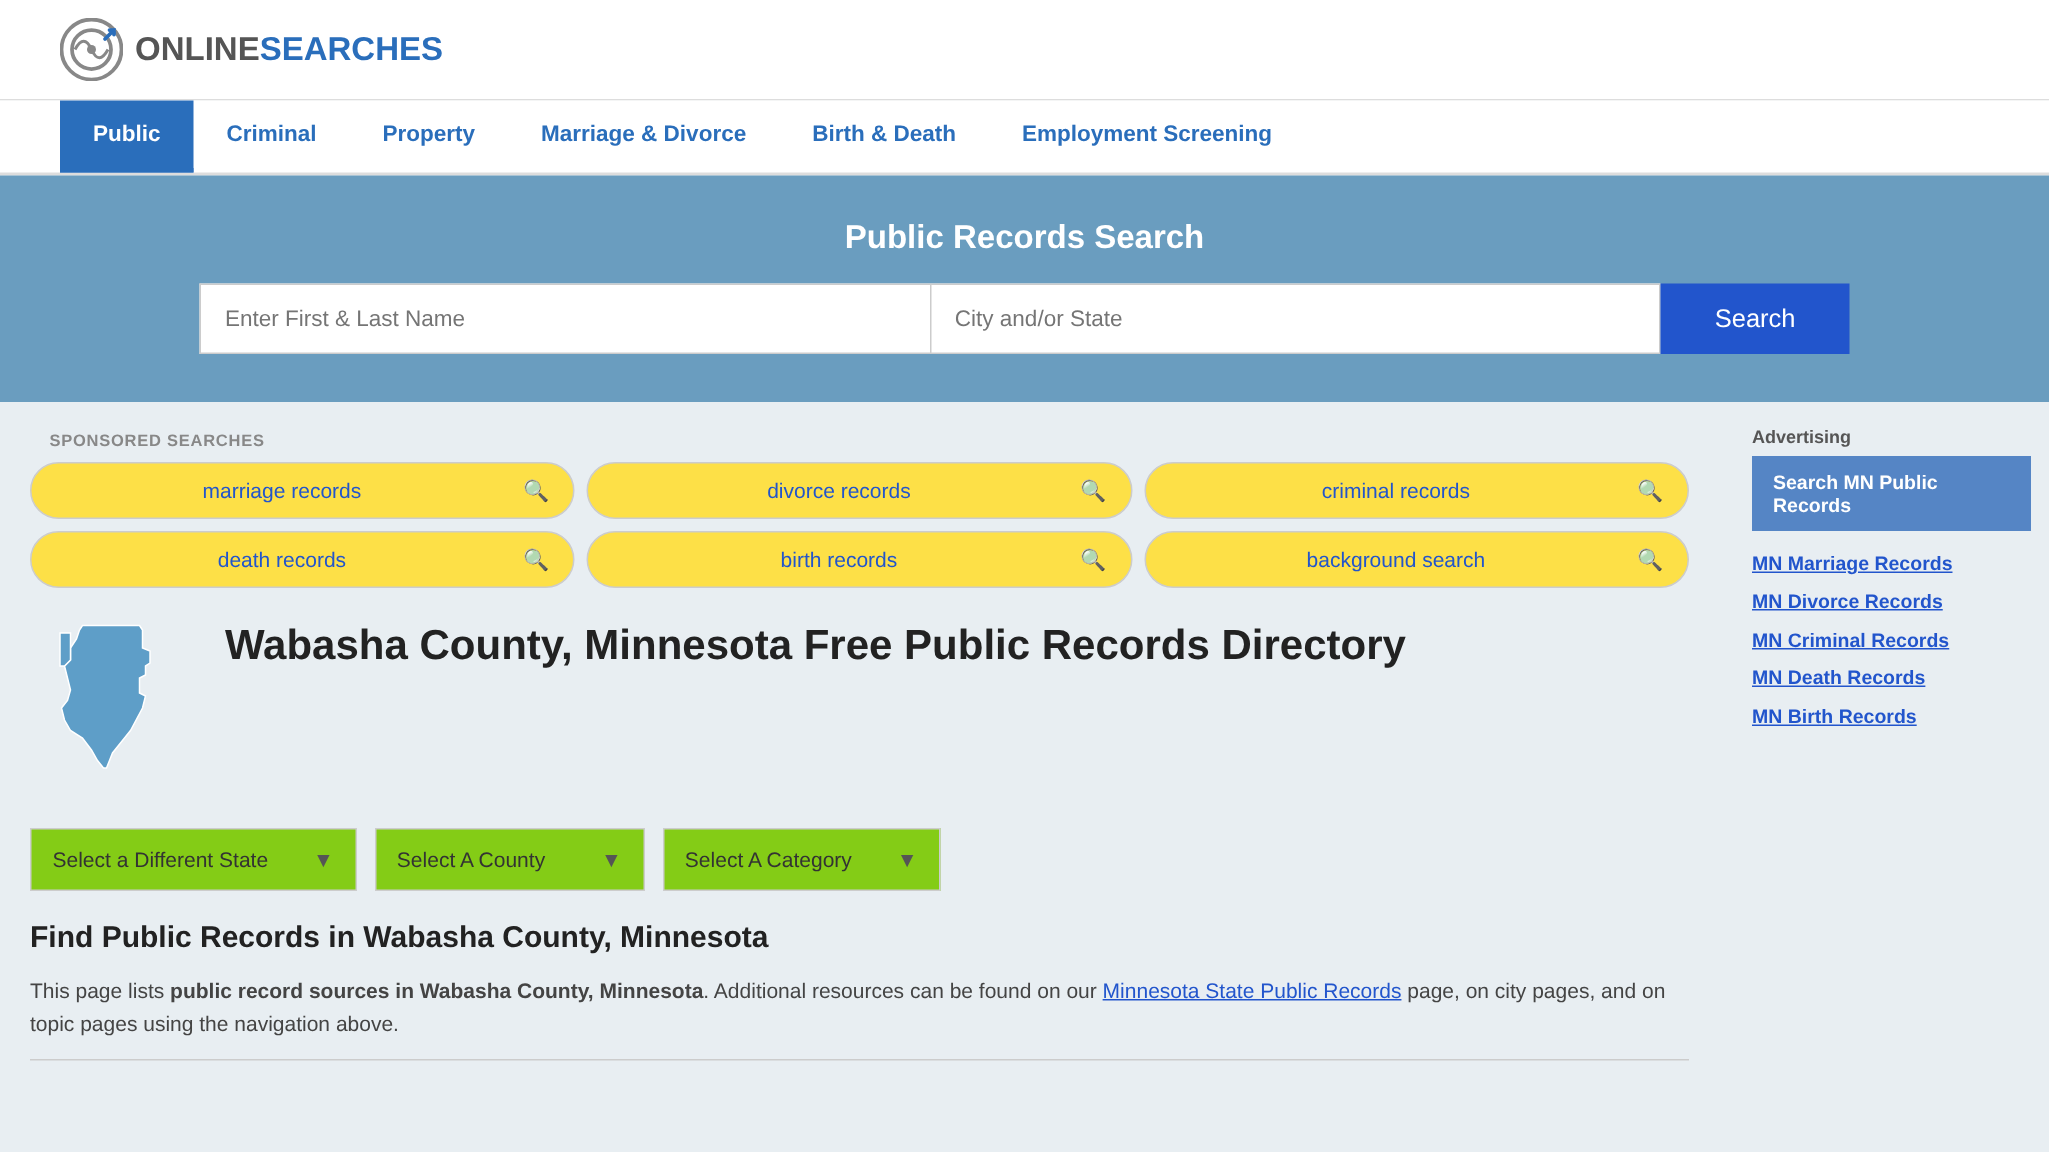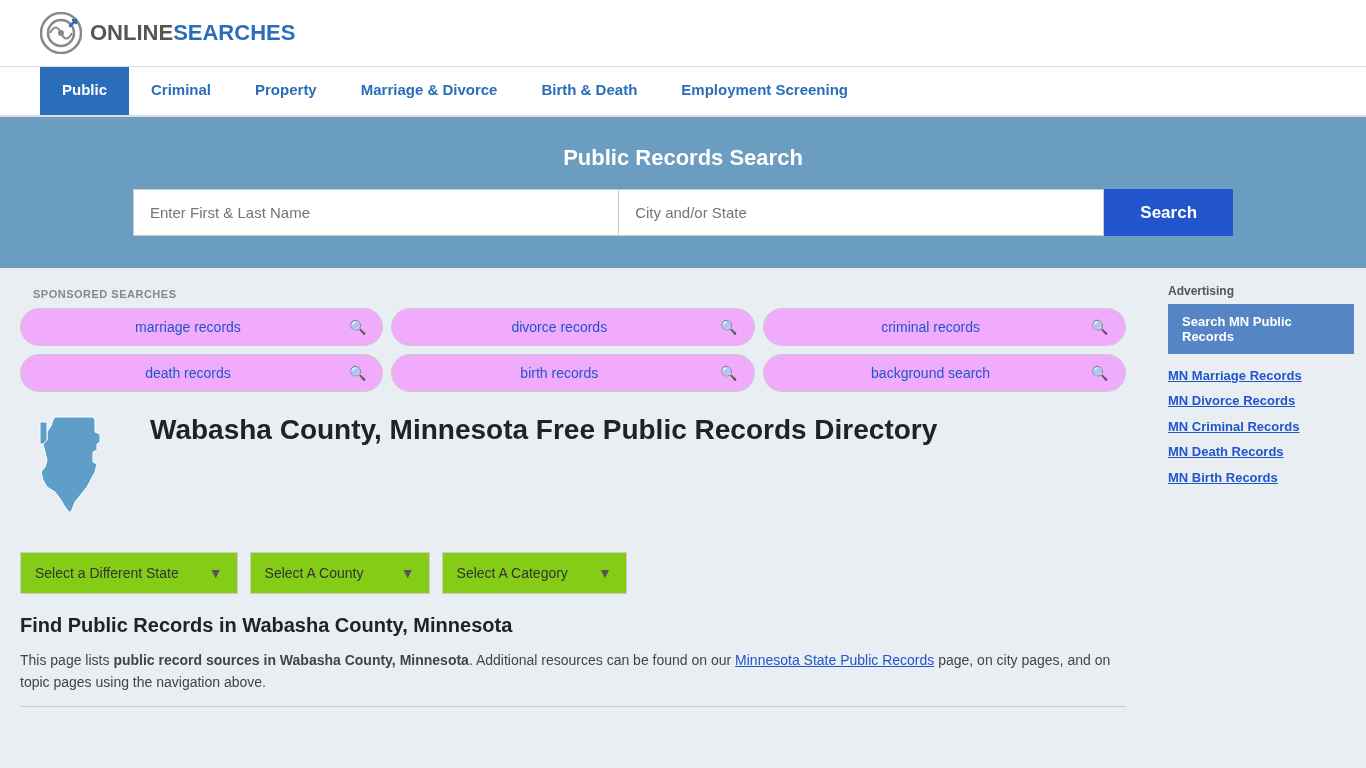--- a/index.html
+++ b/index.html
@@ -93,21 +93,21 @@
     }
     .search-input:nth-child(2) {
       border-left: 1px solid #ccc;
     }
     .search-btn {
       background: #2255cc;
       color: #fff;
       border: none;
       padding: 10px 36px;
       font-size: 17px;
-      font-weight: bold;
+      font-weight: normal;
       cursor: pointer;
     }
 
     
     .main-content {
       display: flex;
       padding: 0;
       background: #e8eef2;
     }
 
@@ -128,21 +128,21 @@
       margin-top: 4px;
       margin-left: 13px;
     }
     .sponsored-grid {
       display: grid;
       grid-template-columns: repeat(3, 1fr);
       gap: 8px;
       margin-bottom: 20px;
     }
     .sponsored-item {
-      background: #f0abfc;
+      background: #fde047;
       border: 1px solid #ccc;
       border-radius: 20px;
       padding: 10px 16px;
       display: flex;
       align-items: center;
       justify-content: center;
       gap: 10px;
       cursor: pointer;
     }
     .sponsored-item a {

